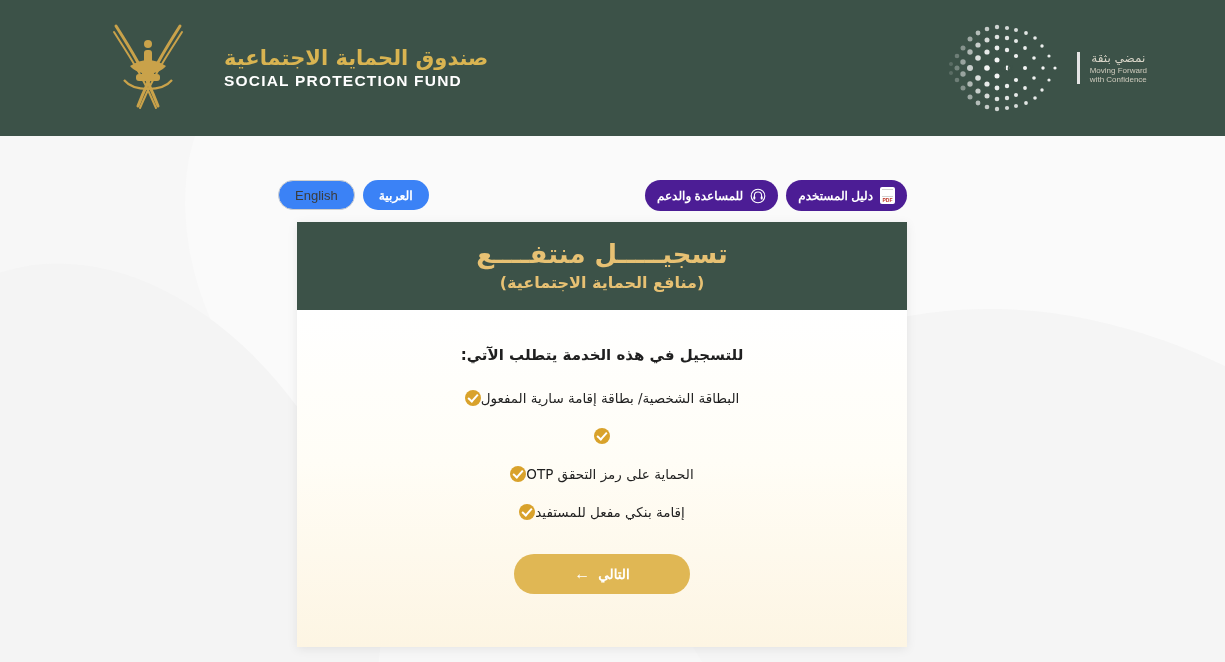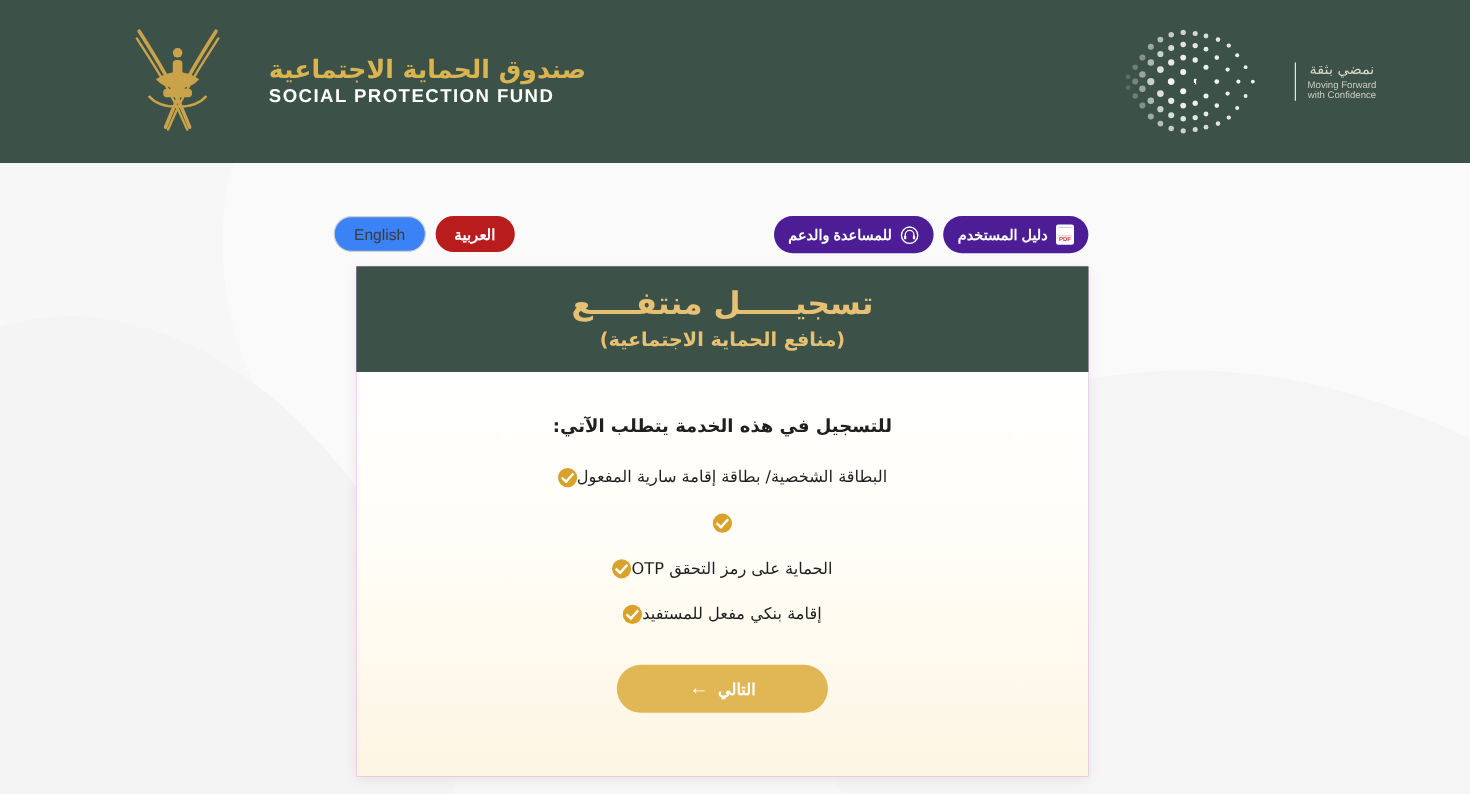--- a/index.html
+++ b/index.html
@@ -36,23 +36,22 @@
   }
   .ov-dots {
     width: 130px; height: 100px;
     position: relative;
   }
   .ov-dots svg { display:block; }
   .ov-text {
     color: #e7e4da;
     text-align: center;
     line-height: 1.15;
-    border-left: 1px solid #e5e5e5;
+    border-left: 3px solid #e5e5e5;
     padding-left: 10px;
-    margin-left: 13px;
   }
   .ov-ar { font-size: 12px; letter-spacing: 1px; color:#d9d5c8; }
   .ov-en1 { font-size: 8px; color: #cfcbbd; font-family:"Liberation Sans",sans-serif;}
   .ov-en2 { font-size: 8px; color: #cfcbbd; font-family:"Liberation Sans",sans-serif;}
 
   .header-right {
     display: flex;
     align-items: center;
     gap: 28px;
     margin-left: 100px;
@@ -135,21 +134,21 @@
     cursor: pointer;
     border-radius: 16px;
     height: 30px;
     padding: 0 16px;
     font-size: 12.5px;
     display: inline-flex;
     align-items: center;
     justify-content: center;
   }
   .lang-ar {
-    background: #b91c1c;
+    background: #3b82f6;
     color: #ffffff;
     font-weight: bold;
   }
   .lang-en {
     background: #3b82f6;
     color: #3b3b3b;
     border: 1px solid #cfcfcf;
     font-family: Liberation Sans, sans-serif;
     font-size: 13px;
   }
@@ -202,21 +201,21 @@
     height: 6px;
     border-top: 1px solid #d0d0d0;
     border-bottom: 1px solid #d0d0d0;
   }
 
   
   .card {
     position: absolute;
     top: 86px; left: 297px;
     width: 610px;
-    background: #d946ef;
+    background: #000000;
     box-shadow: 0 2px 10px rgba(0,0,0,0.08);
   }
   .card-header {
     background: #3c5248;
     padding: 16px 20px 18px;
     text-align: center;
   }
   .card-title {
     color: #e7c173;
     font-size: 26px;

